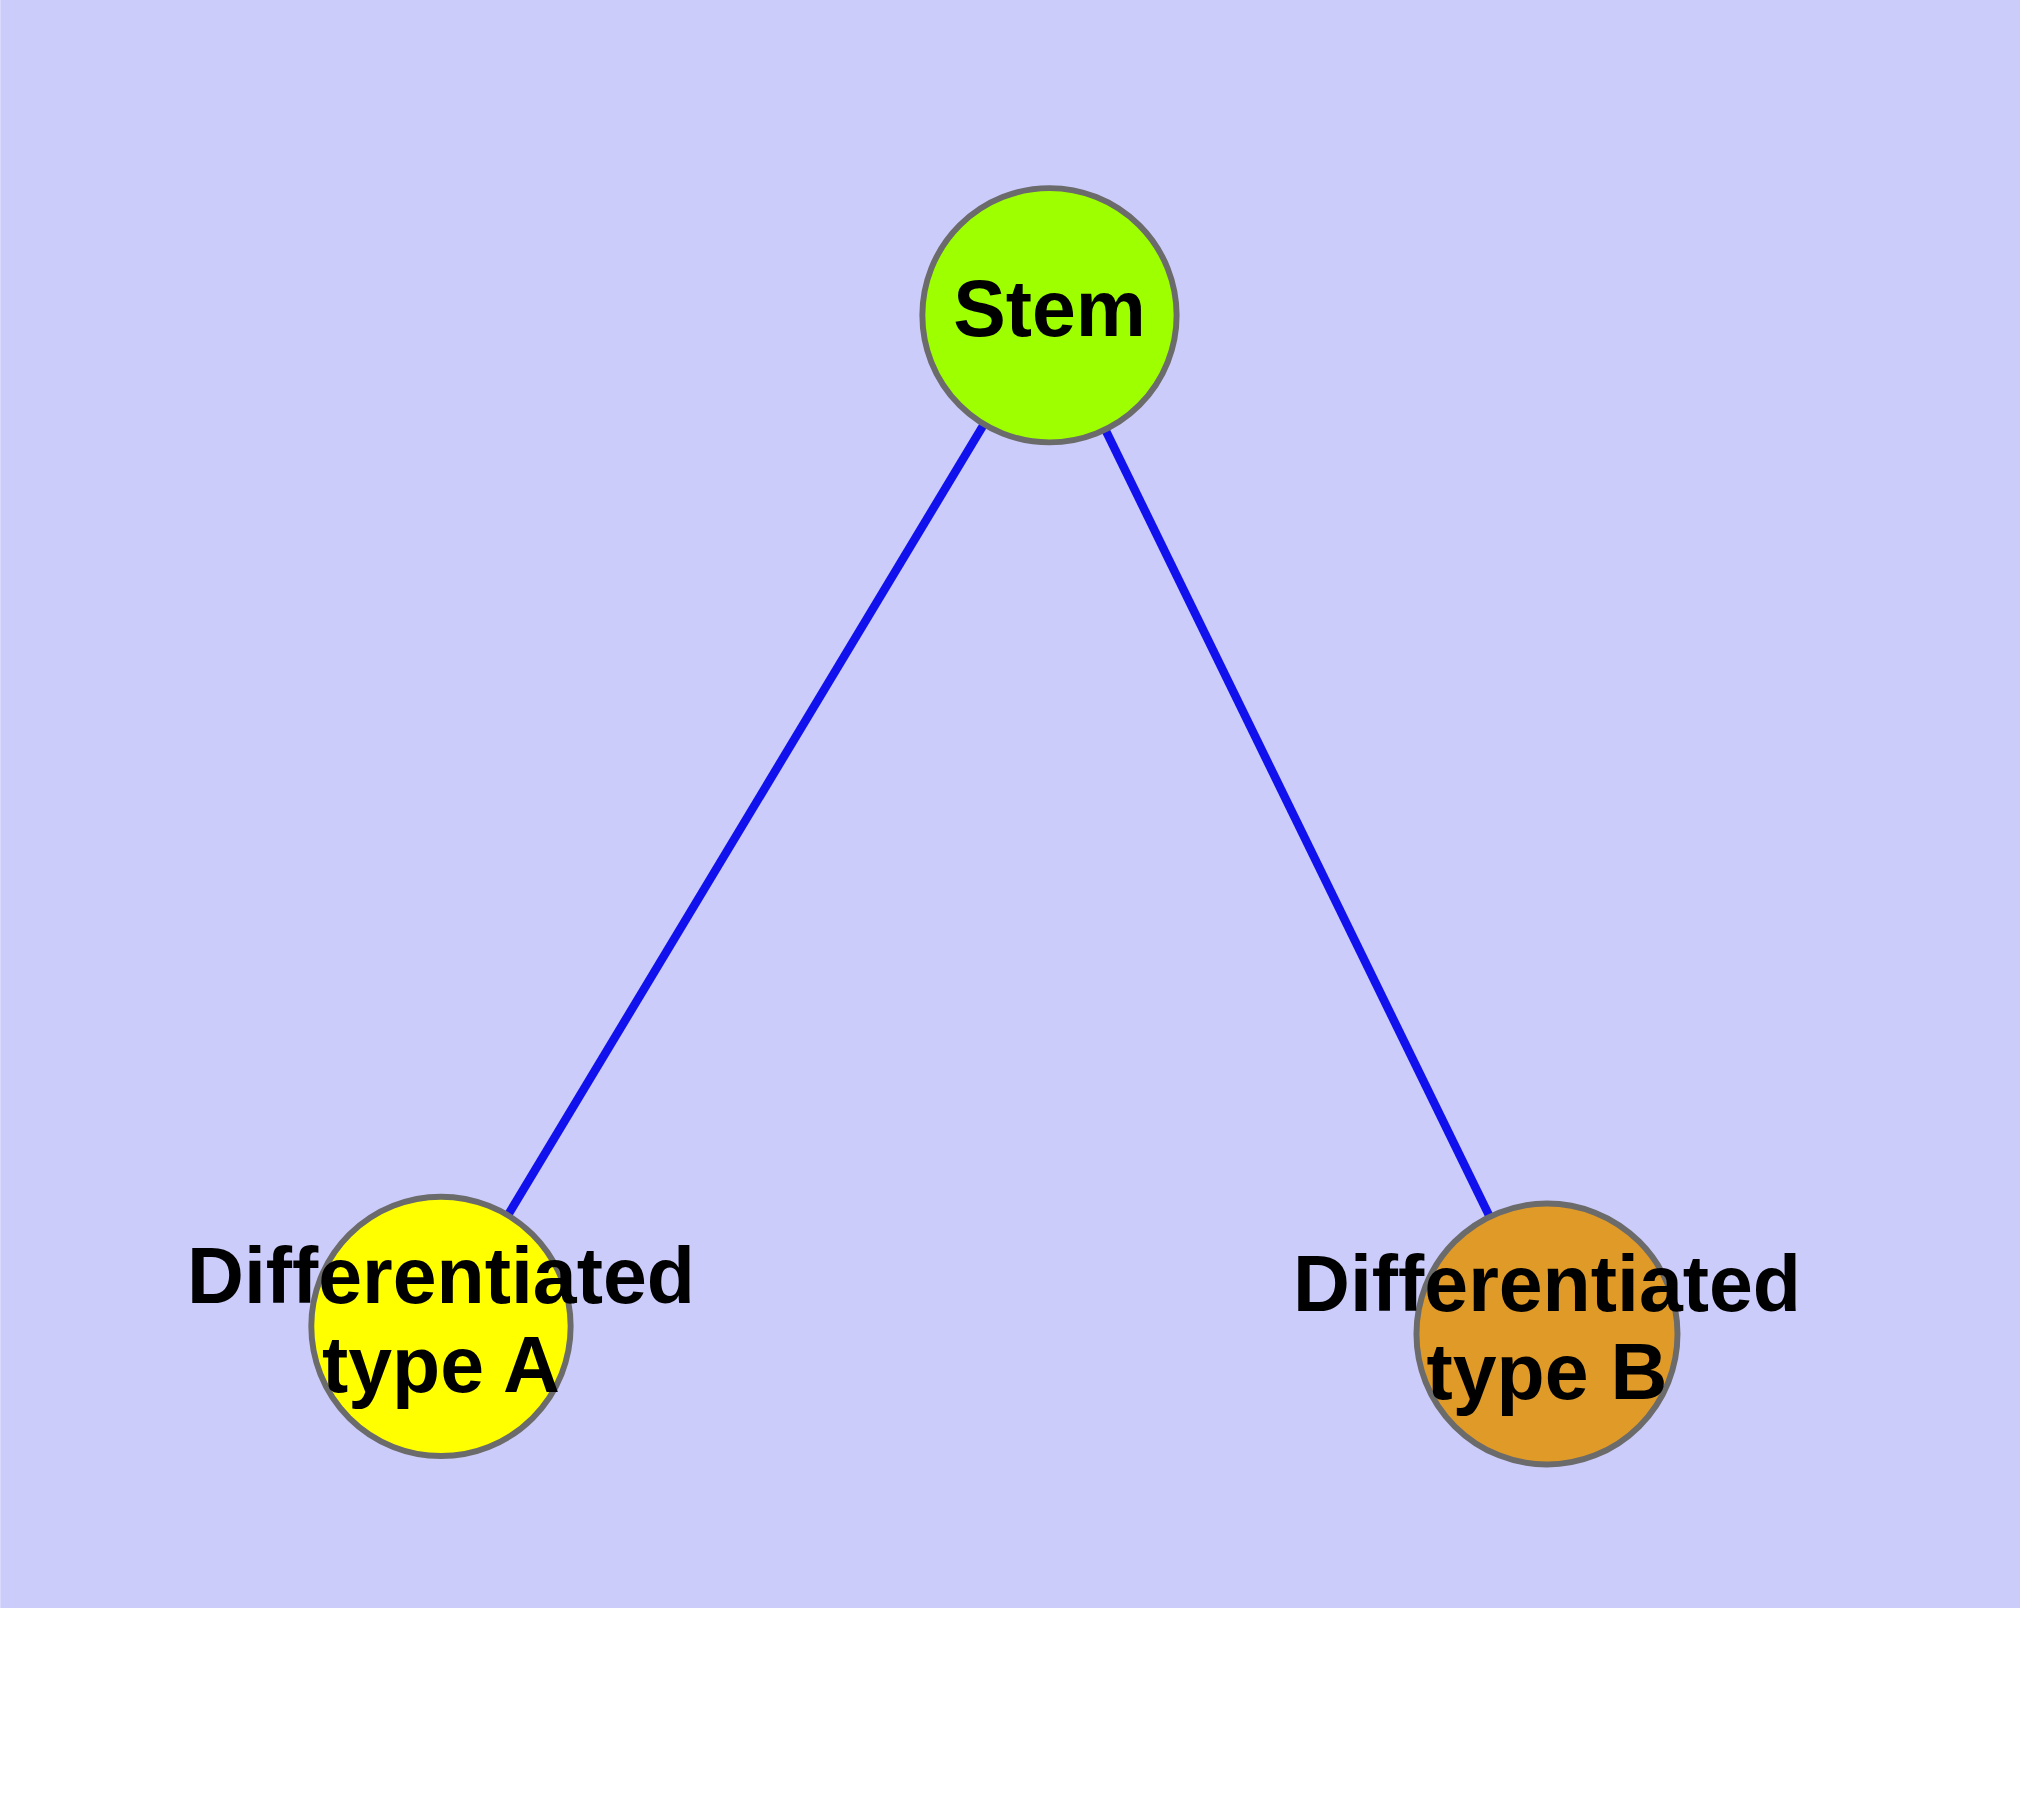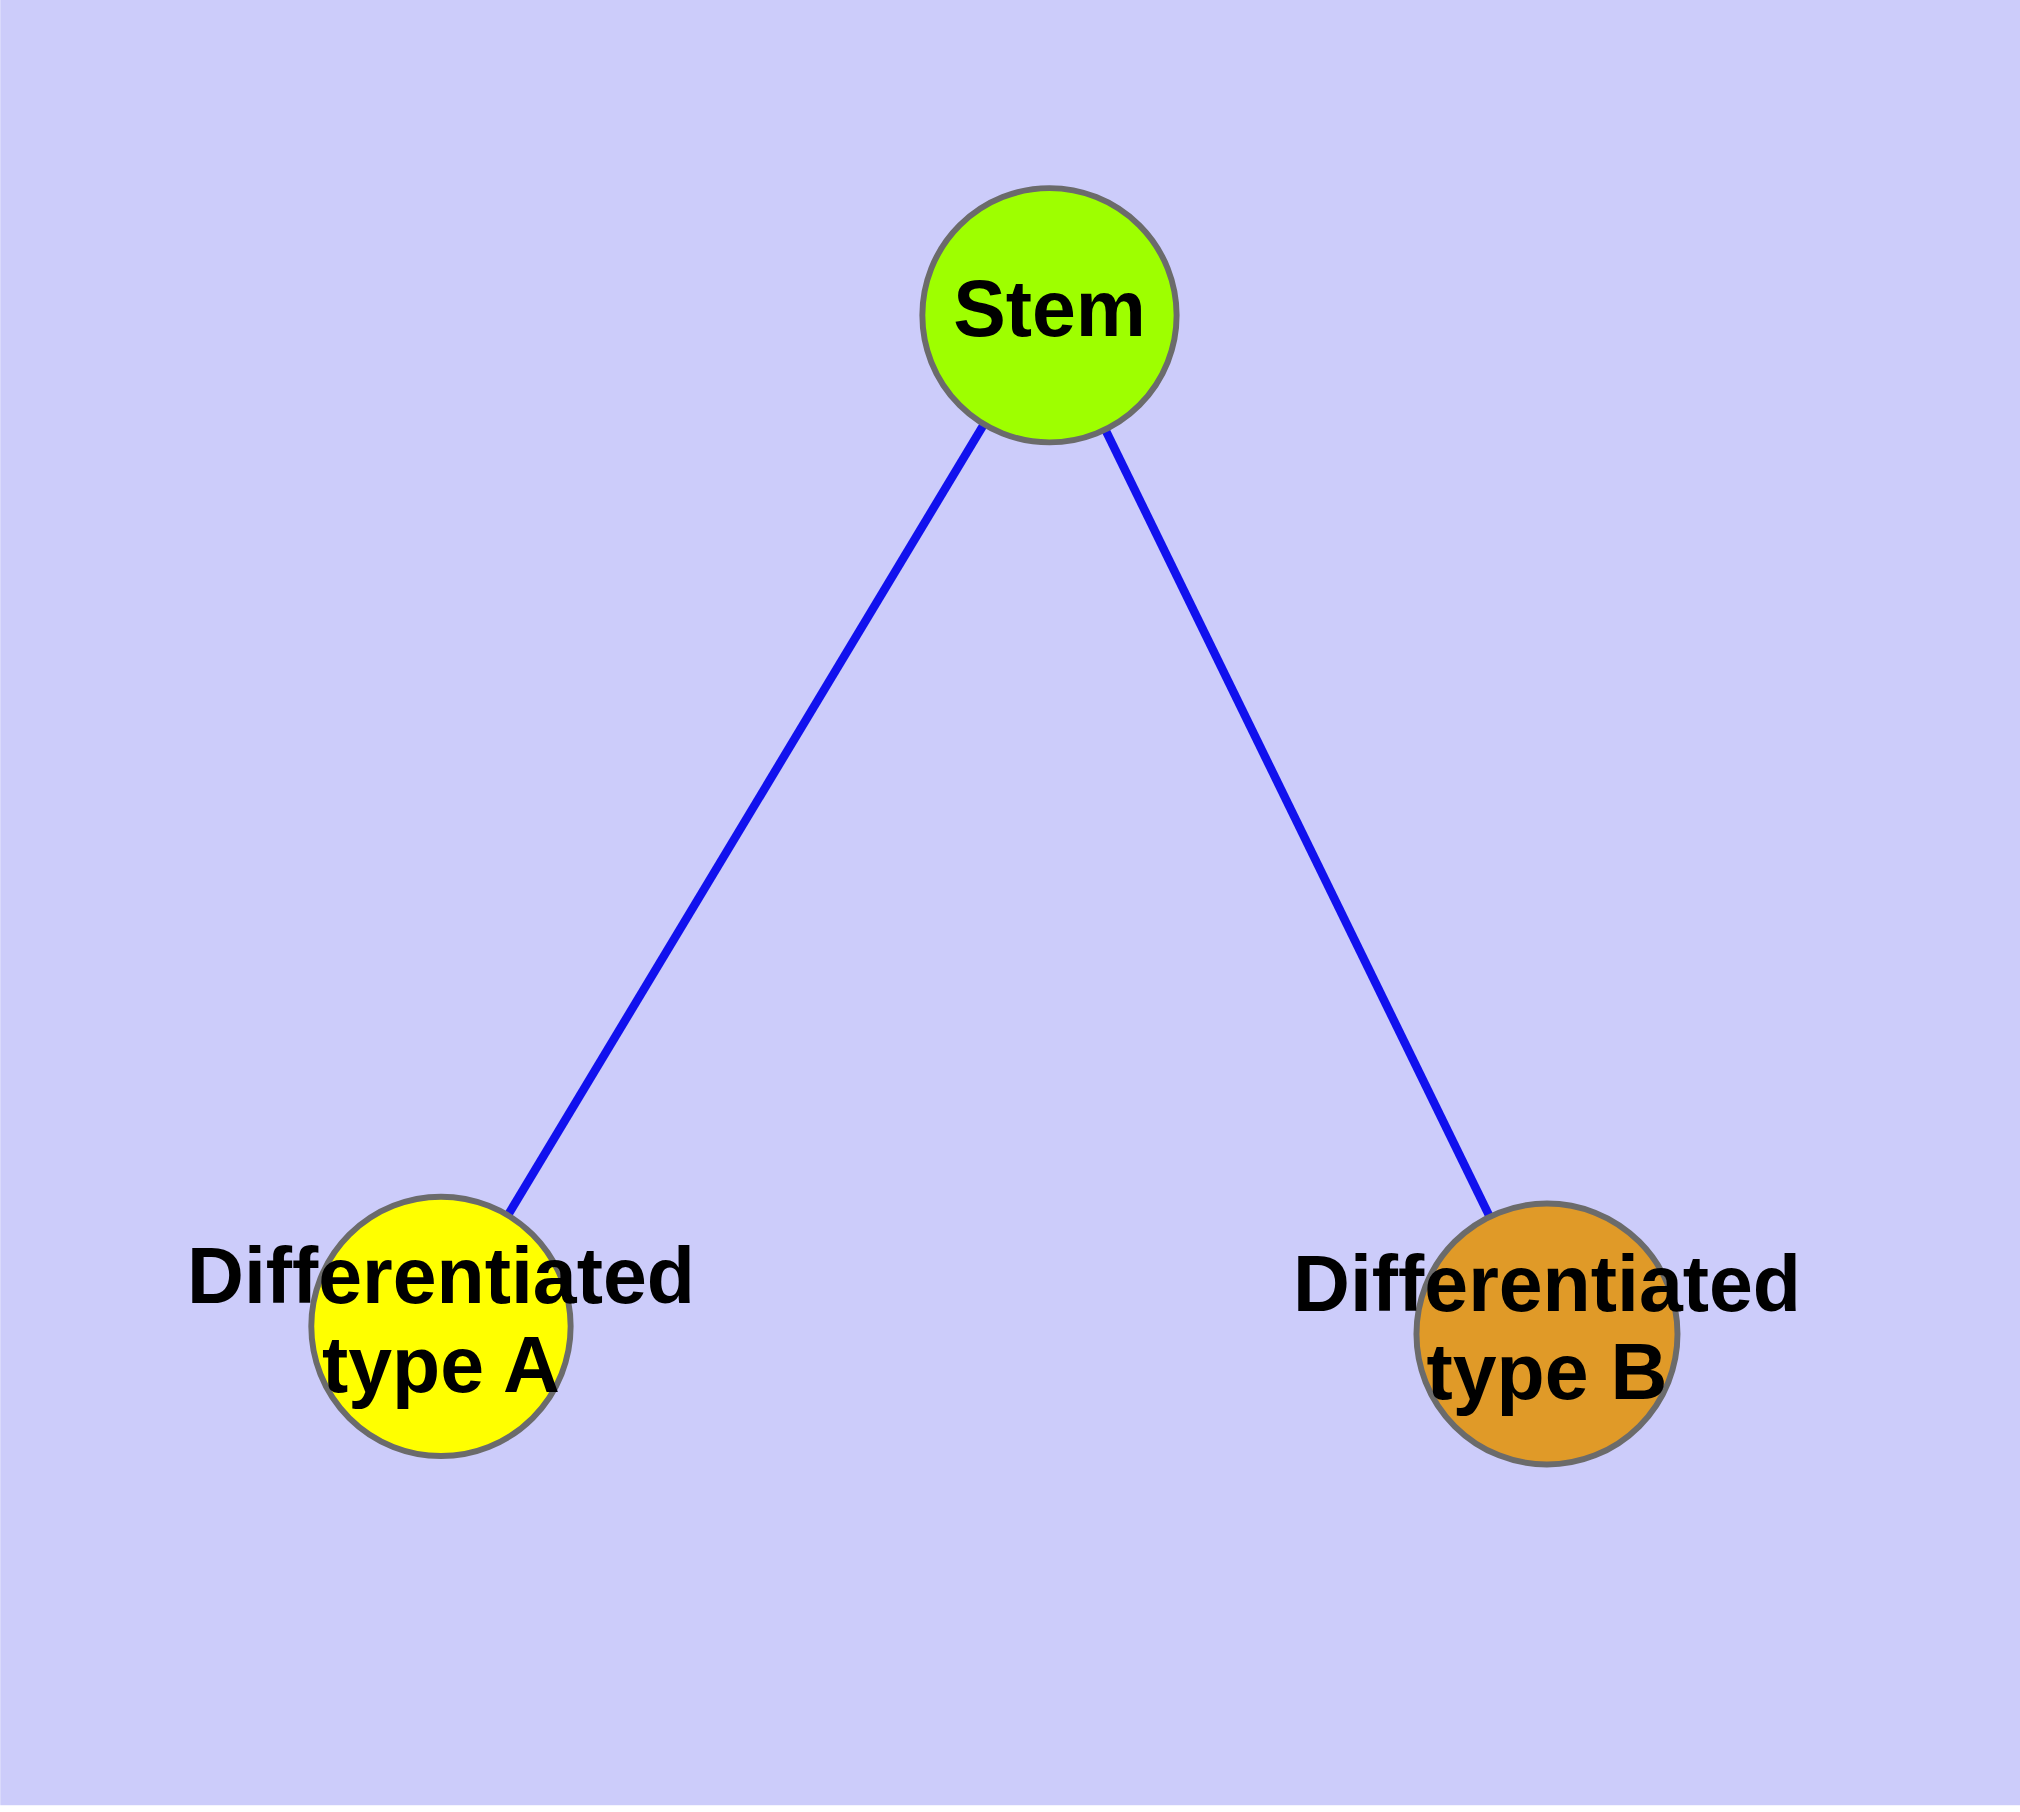--- a/index.html
+++ b/index.html
@@ -31,21 +31,21 @@
     font-weight: bold;
     fill: #000000;
     text-anchor: middle;
     dominant-baseline: middle;
     paint-order: normal;
   }
 </style>
 </head>
 <body>
 
-<div id="canvas-wrap" style="width: 2021px; height: 1812px; background: rgb(255, 255, 255);">
+<div id="canvas-wrap" style="width: 2021px; height: 1608px; background: rgb(255, 255, 255);">
   <svg id="graph-svg" viewBox="0 0 2384 2138" xmlns="http://www.w3.org/2000/svg" style="width: 2021px; height: 1812px;">
     <rect id="bg-rect" x="0" y="0" width="2384" height="2130" fill="#ccccfa"></rect>
     <g id="edges-layer">
         <line x1="1238" y1="372" x2="520" y2="1565" stroke="#1111ee" stroke-width="10" stroke-linecap="butt"></line>
         <line x1="1238" y1="372" x2="1825" y2="1574" stroke="#1111ee" stroke-width="10" stroke-linecap="butt"></line>
       </g>
     <g id="nodes-layer">
         <g>
           <circle cx="1238" cy="372" r="150" fill="#9eff00" stroke="#6b6b6b" stroke-width="7"></circle>
           <text class="node-label" x="1238" y="372" font-size="93" fill="#000000"><tspan x="1238" y="372">Stem</tspan></text>

